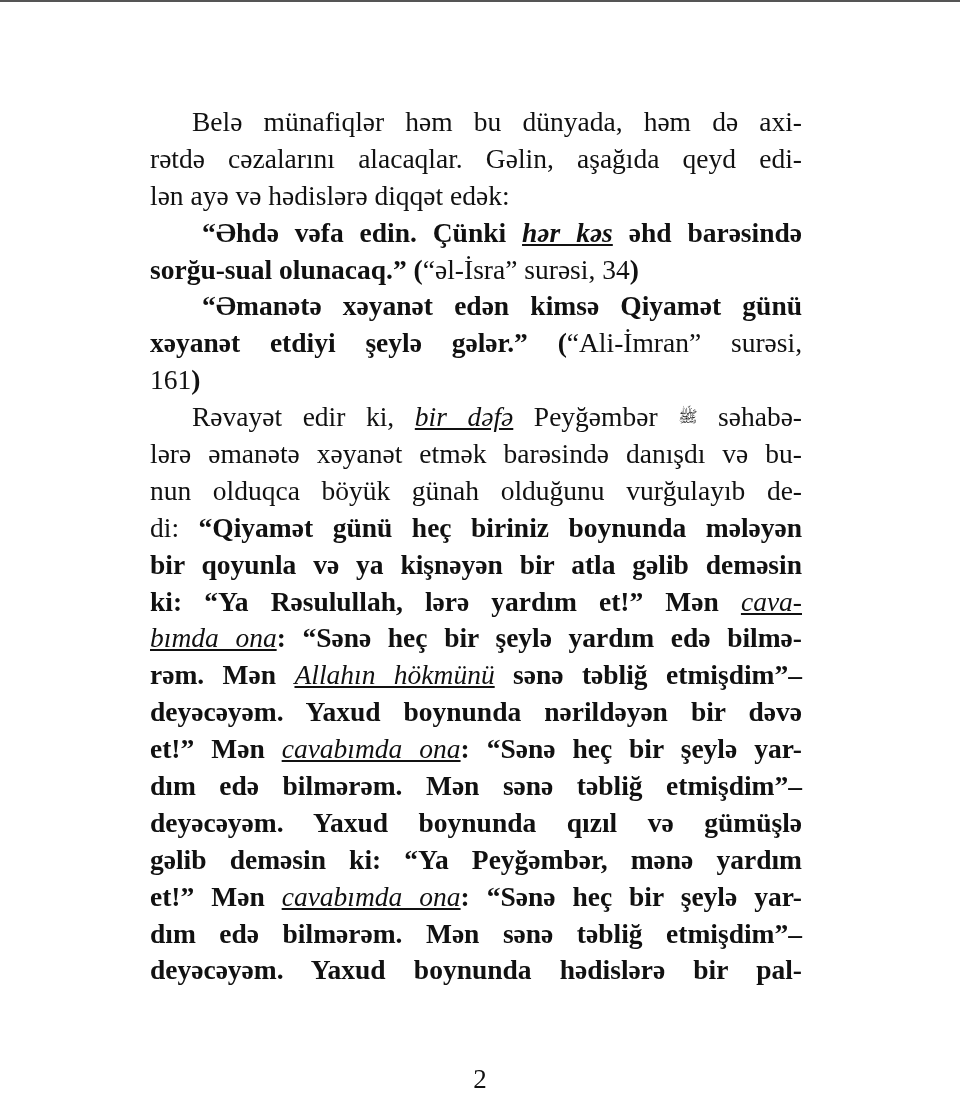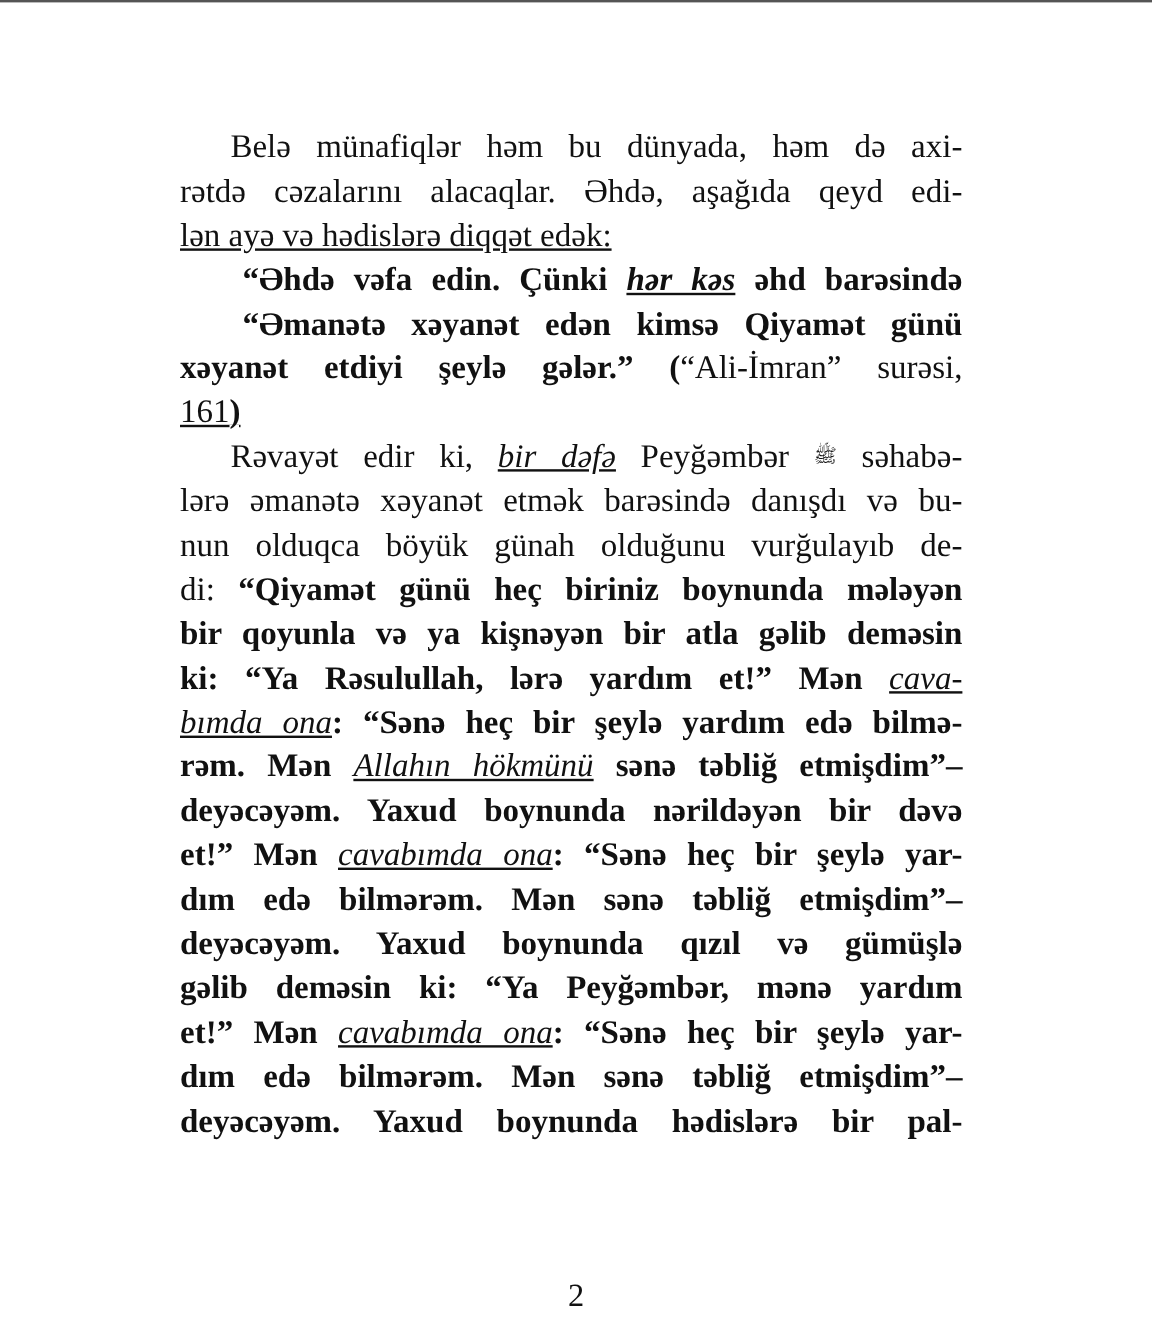--- a/index.html
+++ b/index.html
@@ -30,21 +30,21 @@
     margin-top: 32px;
   }
   .line {
     font-size: 27.5px;
     line-height: 36.9px;
     height: 36.9px;
     white-space: nowrap;
     text-align: justify;
     text-align-last: justify;
   }
-  .line.last { text-align-last: left; text-decoration: underline; }
+  .line.last { text-align-last: left; }
   .line.indent { padding-left: 42px; }
   .line.indent-q { padding-left: 52px; }
   .b { font-weight: bold; }
   .i { font-style: italic; text-decoration: underline; }
   .salawat {
     display: inline-block;
     font-size: 16px;
     vertical-align: 4px;
     font-family: "DejaVu Sans", sans-serif;
   }
@@ -62,28 +62,31 @@
 <body>
 
 <div class="top-rule"></div>
 
 <div class="page">
 
   <div class="line indent">
     <span>Belə münafiqlər həm bu dünyada, həm də axi-</span>
   </div>
   <div class="line">
-    <span>rətdə cəzalarını alacaqlar. Əhdə, aşağıda qeyd edi-</span>
+    <span>rətdə cəzalarını alacaqlar. Gəlin, aşağıda qeyd edi-</span>
   </div>
   <div class="line last">
     <span>lən ayə və hədislərə diqqət edək:</span>
   </div>
 
   <div class="line indent-q">
     <span class="b">“Əhdə vəfa edin. Çünki </span><span class="b i">hər kəs</span><span class="b"> əhd barəsində</span>
+  </div>
+  <div class="line last">
+    <span class="b">sorğu-sual olunacaq.”</span><span class="b"> (</span><span>“əl-İsra” surəsi, 34</span><span class="b">)</span>
   </div>
 
   <div class="line indent-q">
     <span class="b">“Əmanətə xəyanət edən kimsə Qiyamət günü</span>
   </div>
   <div class="line">
     <span class="b">xəyanət etdiyi şeylə gələr.”</span><span class="b"> (</span><span>“Ali-İmran” surəsi,</span>
   </div>
   <div class="line last">
     <span>161</span><span class="b">)</span>

